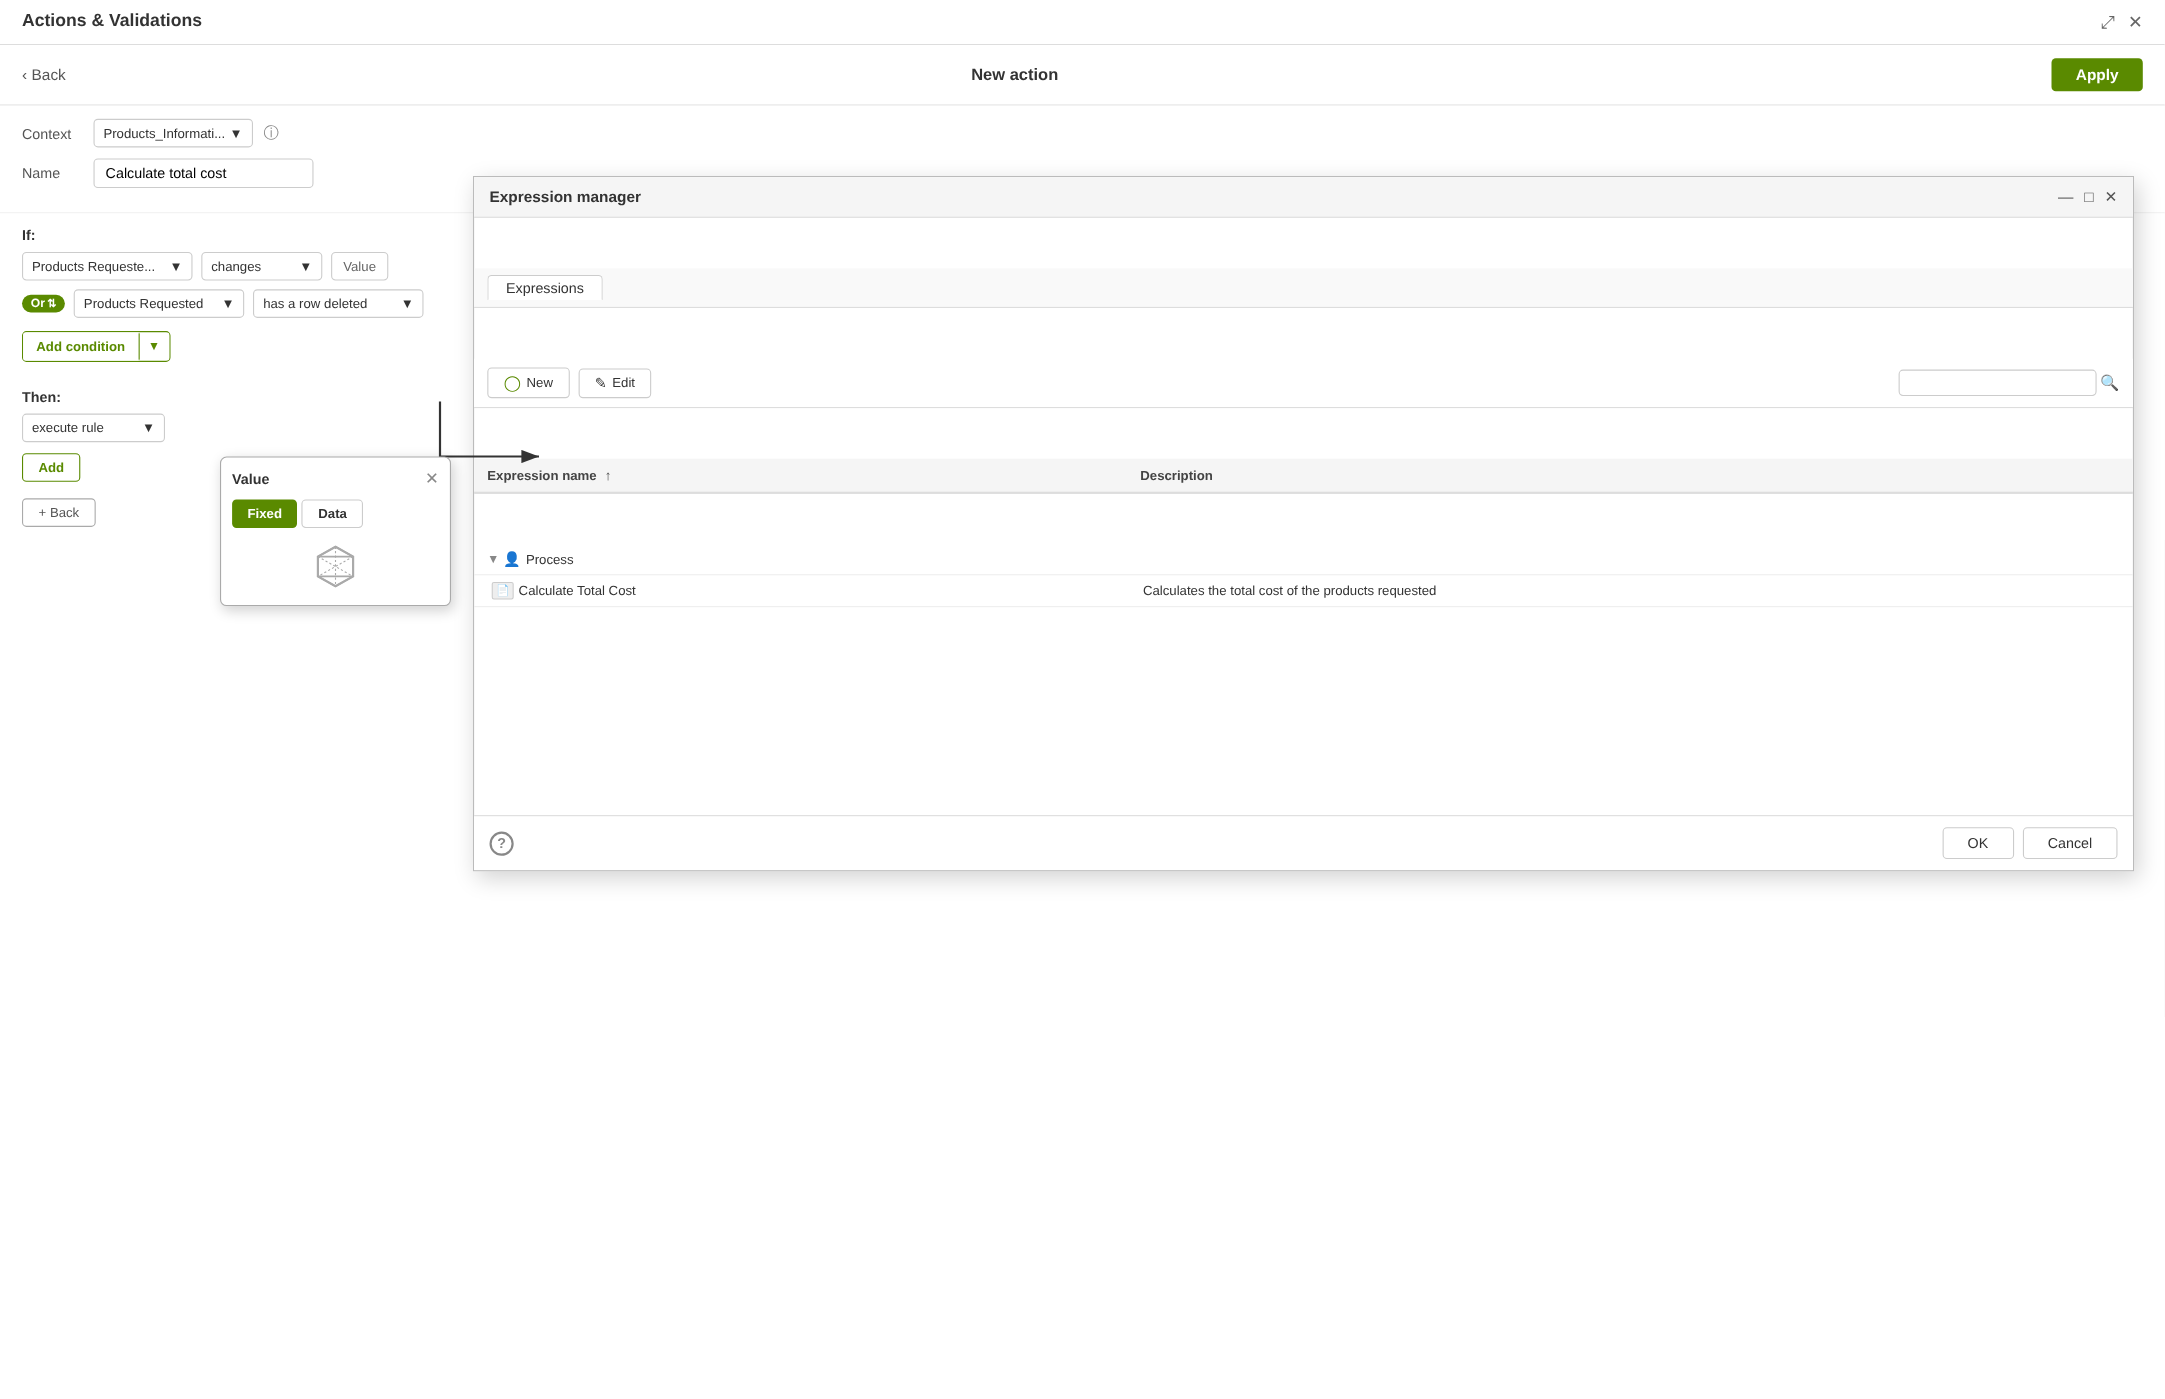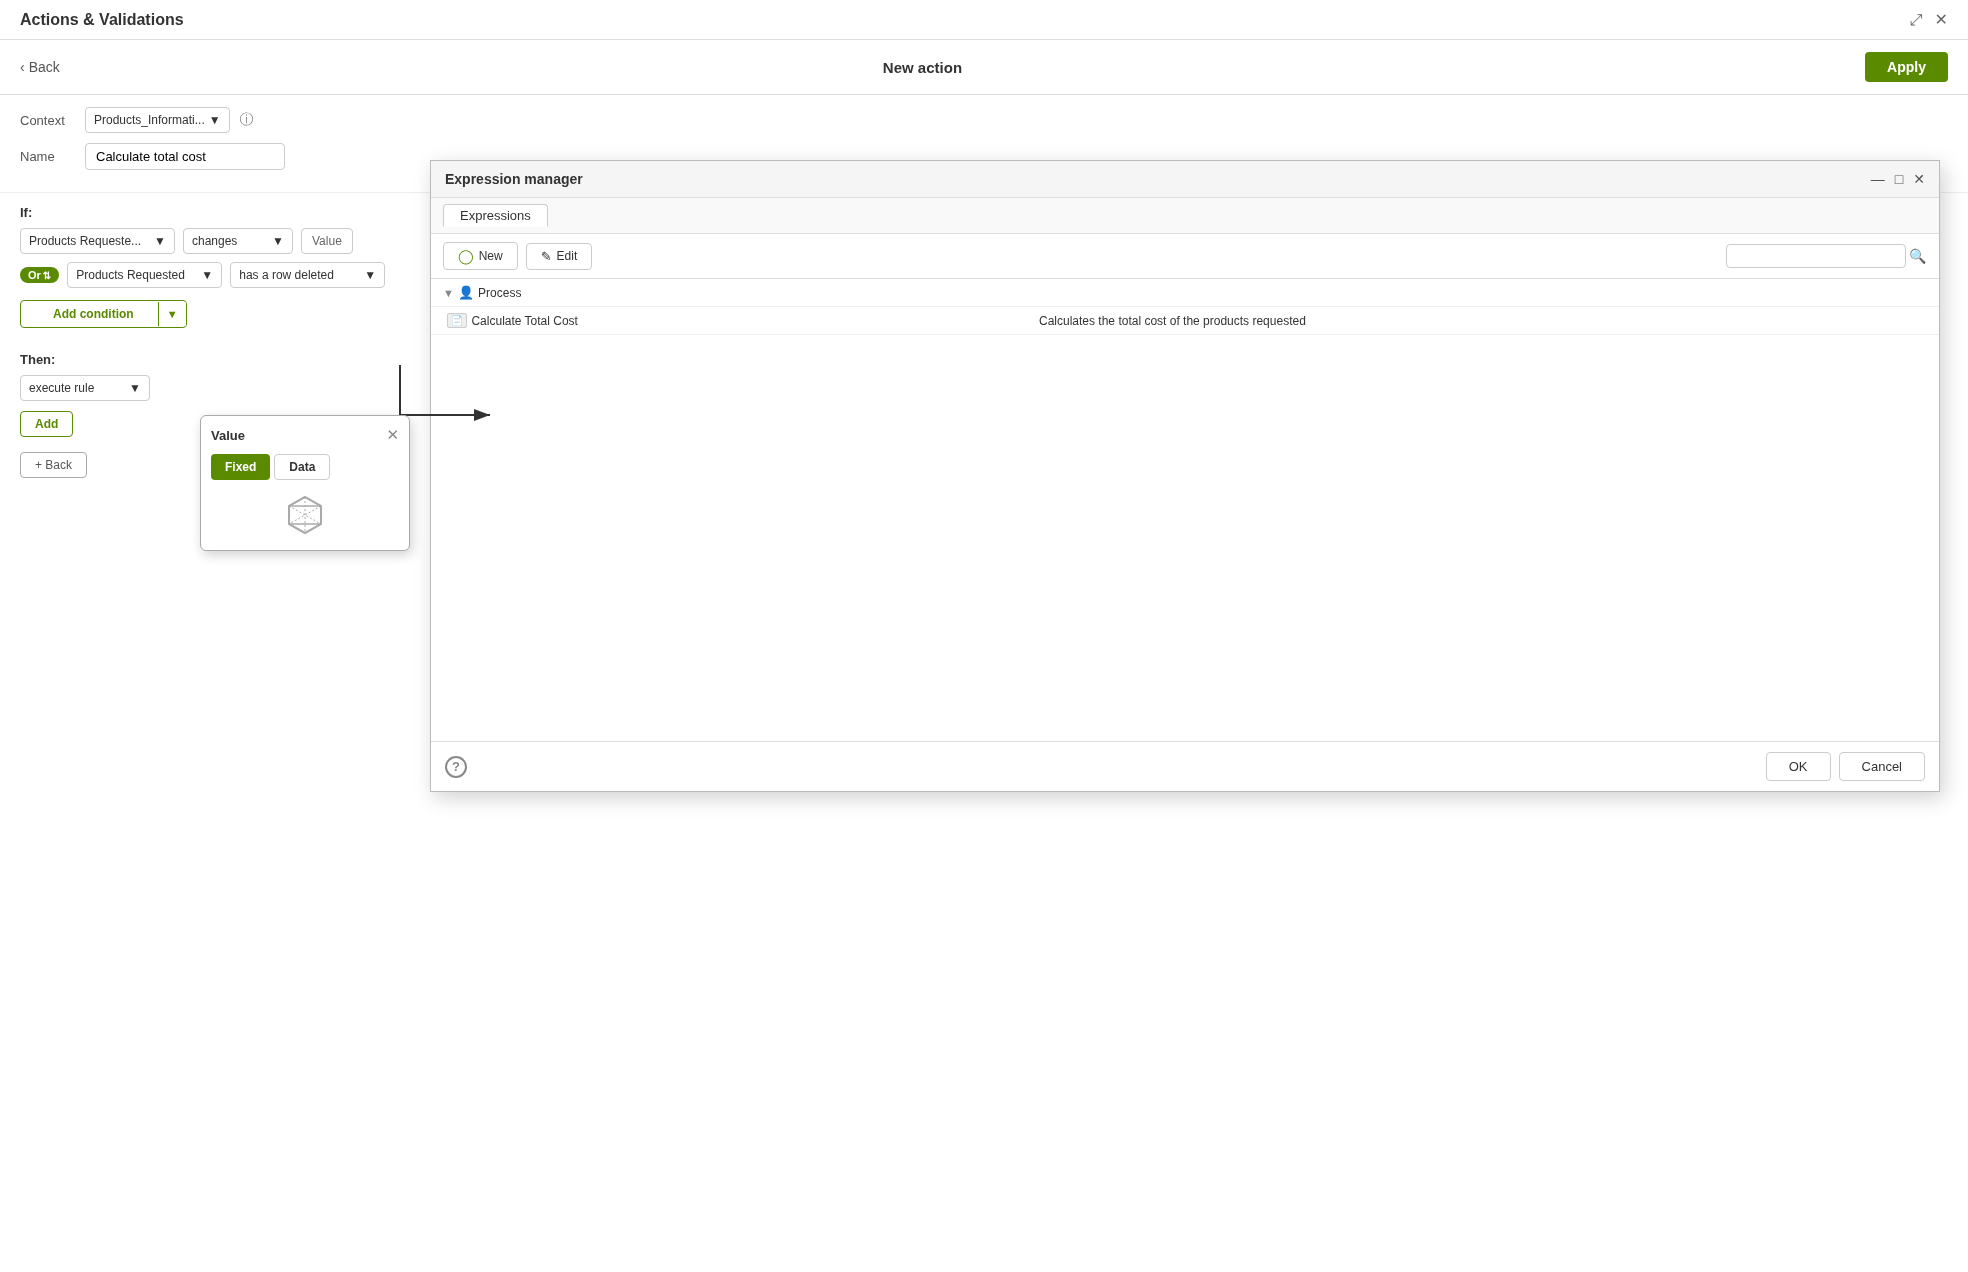--- a/index.html
+++ b/index.html
@@ -95,22 +95,22 @@
       padding: 2px 8px; font-size: 11px; font-weight: 600;
       display: flex; align-items: center; gap: 2px;
     }
 
     .value-btn {
       border: 1px solid #ccc; border-radius: 4px; padding: 5px 10px;
       font-size: 12px; background: #fff; cursor: pointer; color: #666;
     }
 
     .add-condition-btn {
-      display: flex; align-items: center; gap: 12px;
-      border: 1px solid #5a8a00; border-radius: 4px; overflow: hidden; cursor: pointer; padding-left: 20px;
+      display: flex; align-items: center; gap: 0;
+      border: 1px solid #5a8a00; border-radius: 4px; overflow: hidden; cursor: pointer;
     }
     .add-condition-main {
       background: #fff; color: #5a8a00; border: none; padding: 6px 12px;
       font-size: 12px; font-weight: 600; cursor: pointer;
     }
     .add-condition-arrow {
       background: #fff; color: #5a8a00; border: none; border-left: 1px solid #5a8a00;
       padding: 6px 8px; cursor: pointer; font-size: 11px;
     }
 
@@ -166,20 +166,21 @@
       left: 430px;
       top: 160px;
       width: 1510px;
       height: 632px;
       background: #fff;
       border: 1px solid #bbb;
       box-shadow: 4px 6px 20px rgba(0,0,0,0.18);
       z-index: 50;
       display: flex;
       flex-direction: column;
+      gap: 46px;
     }
     .modal-titlebar {
       display: flex; align-items: center; justify-content: space-between;
       padding: 10px 14px; background: #f5f5f5; border-bottom: 1px solid #ddd;
     }
     .modal-title { font-size: 14px; font-weight: 600; color: #333; }
     .modal-title-icons { display: flex; gap: 10px; }
     .modal-icon-btn { background: none; border: none; cursor: pointer; font-size: 14px; color: #555; }
 
     .modal-tabs { padding: 6px 12px; border-bottom: 1px solid #ddd; background: #f9f9f9; }
@@ -403,20 +404,27 @@
       <button class="modal-edit-btn">
         <span style="font-size:13px;">✎</span>
         <span>Edit</span>
       </button>
       <div class="modal-search">
         <input class="modal-search-input" type="text" placeholder="" style="">
         <span class="search-icon">🔍</span>
       </div>
     </div>
 
+    <div class="table-header">
+      <span class="th name-col">
+        <span>Expression name</span>
+        <span style="margin-left:4px;cursor:pointer;">↑</span>
+      </span>
+      <span class="th desc-col">Description</span>
+    </div>
 
     <div class="modal-table">
 
       <div class="table-row">
         <div class="td name-col">
           <div class="tree-item">
             <span style="font-size:11px;color:#888;">▼</span>
             <span style="color:#5a8a00;font-size:13px;">👤</span>
             <span>Process</span>
           </div>

